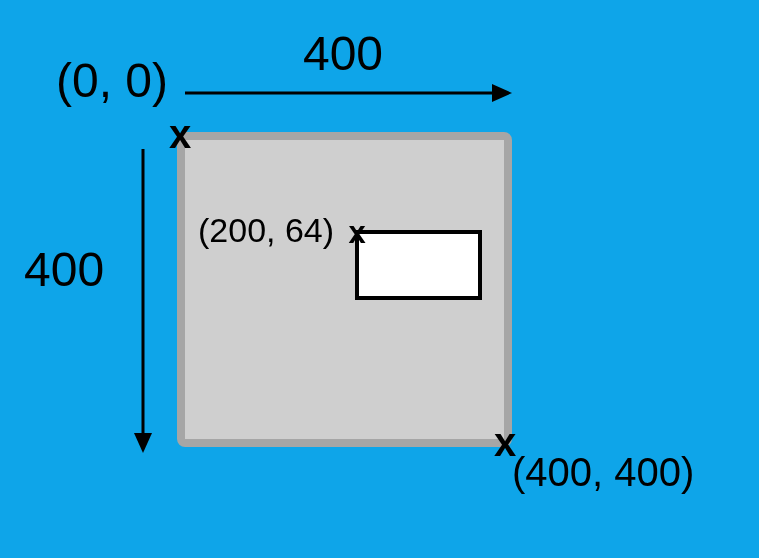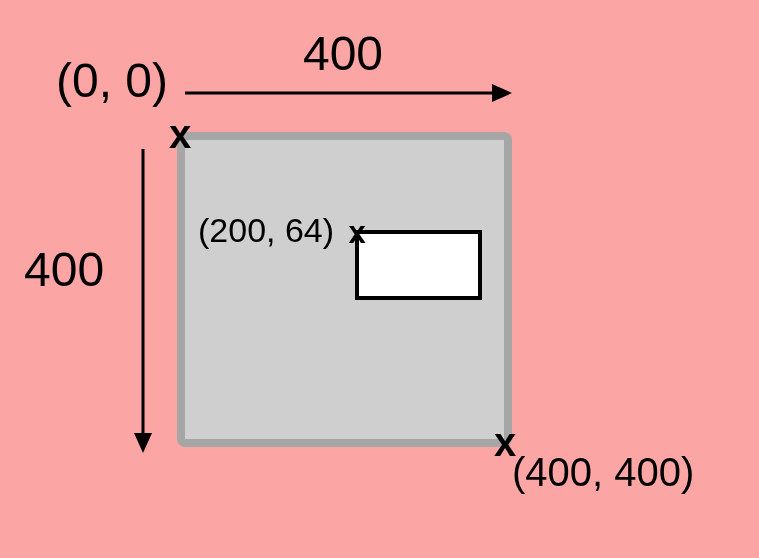--- a/index.html
+++ b/index.html
@@ -1,20 +1,20 @@
 <!DOCTYPE html>
 <html><head>
 <meta charset="utf-8">
 <style>
   html, body { margin: 0; padding: 0; background: #ffffff; }
   .stage {
     position: relative;
     width: 759px;
     height: 558px;
-    background: #fca5a5;
+    background: #0ea5e9;
     font-family: "Liberation Sans", sans-serif;
     color: #000000;
     overflow: hidden;
   }
   .outer-square {
     position: absolute;
     left: 177px; top: 132px;
     width: 335px; height: 315px;
     box-sizing: border-box;
     background: #cfcfcf;

